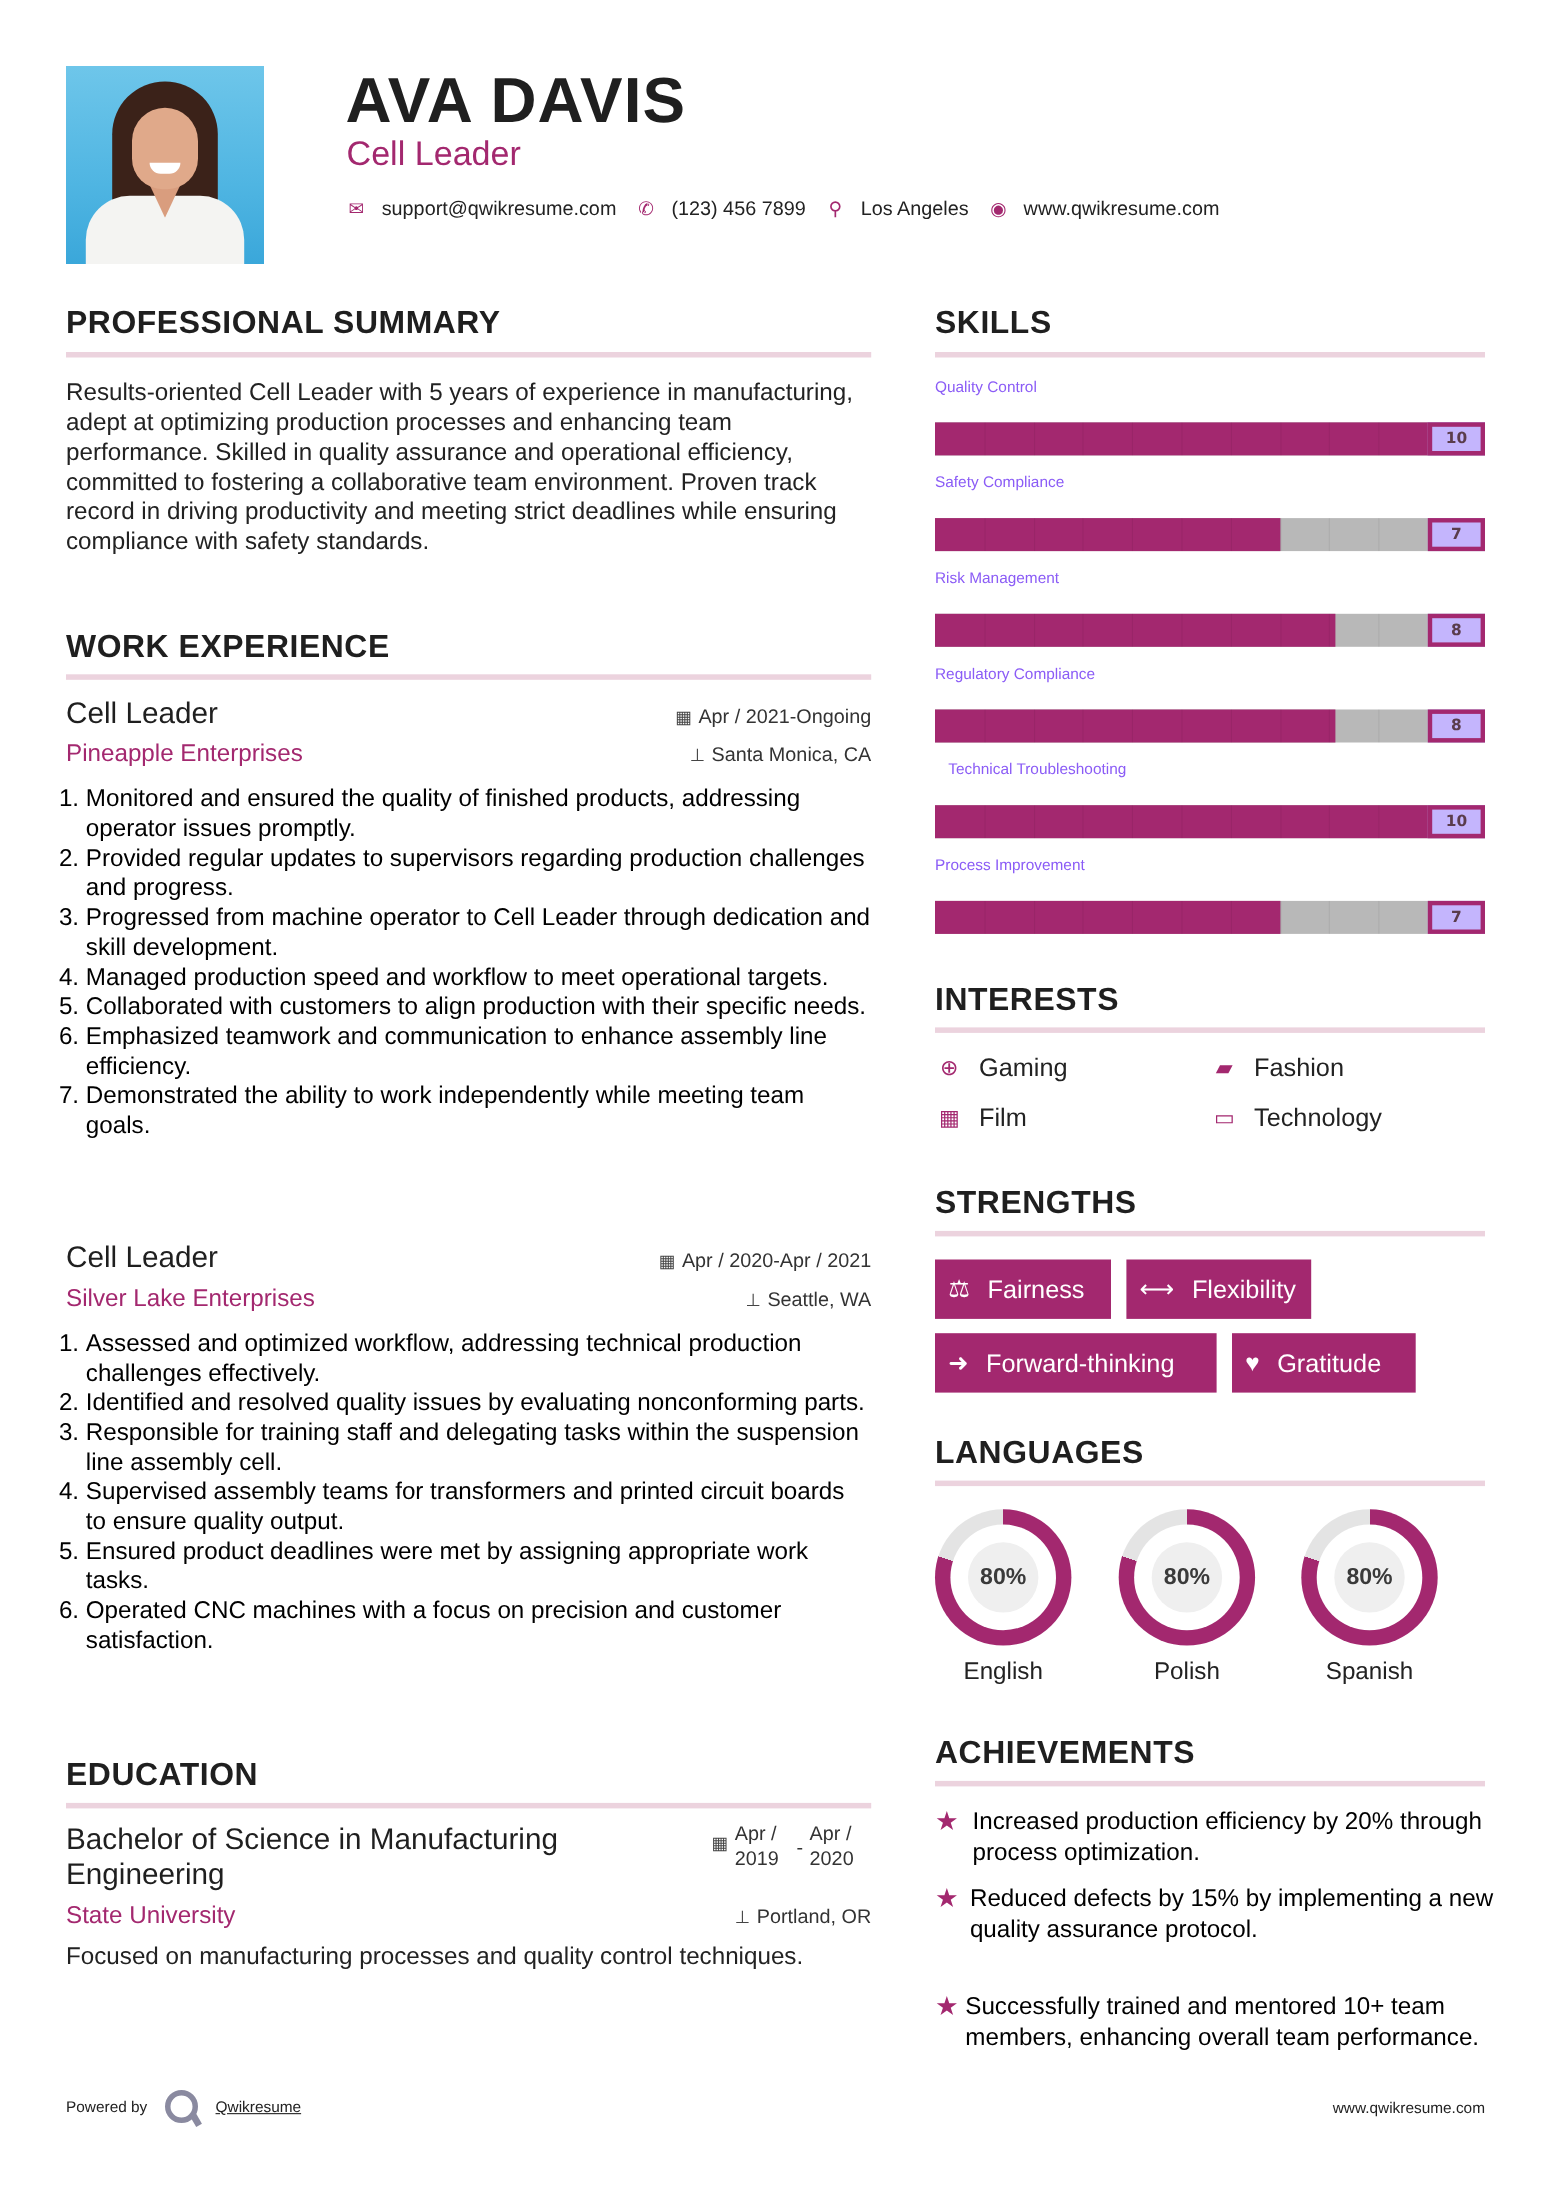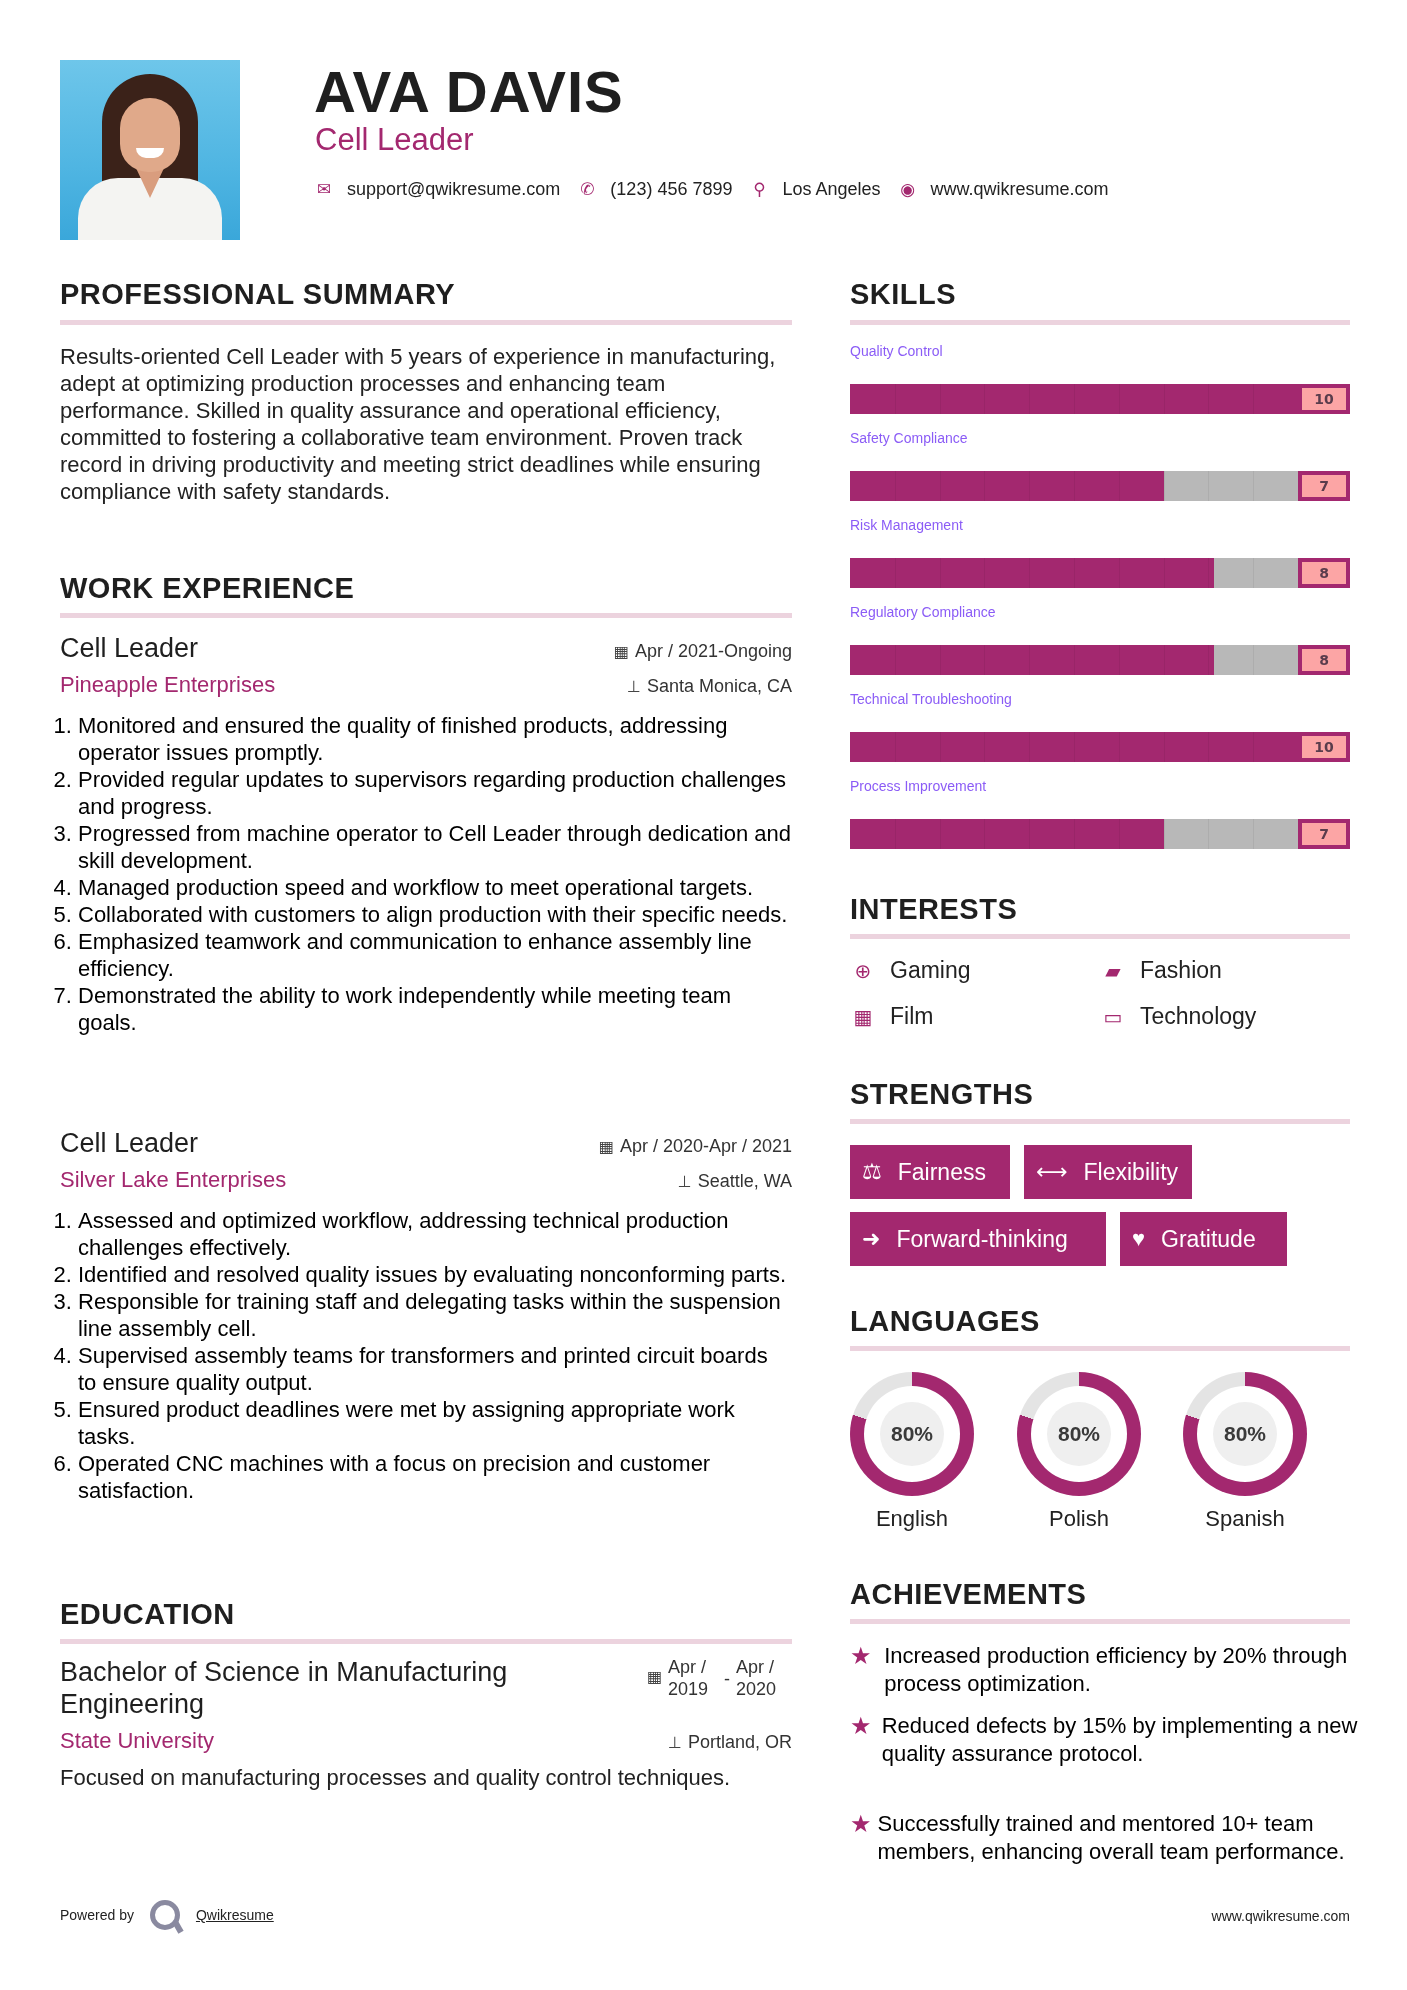--- a/index.html
+++ b/index.html
@@ -34,21 +34,21 @@
   .meta .mi { color:#444; margin-right: 6px; font-size: 16px; }
   ol.bullets { font-size: 22px; line-height: 27px; color: #000000; padding-left: 18px; }
   ol.bullets li { padding-left: 0; }
 
   
   .right { left: 850px; width: 500px; }
   .skill-name { font-size: 14px; color: #8b5cf6; }
   .bar { position: relative; height: 30px; width: 500px; background: #b8b8b8; }
   .bar .fill { position:absolute; left:0; top:0; bottom:0; background:#a3286f; }
   .bar .seg { position:absolute; top:0; bottom:0; width:1px; background: rgba(0,0,0,0.06); }
-  .bar .score { position:absolute; right:0; top:0; width:52px; height:30px; background:#fca5a5; border:4px solid #a3286f; font-size:14px; font-weight:700; color:#5a3c4c; display:flex; align-items:center; justify-content:center; font-family:"DejaVu Sans", sans-serif; }
+  .bar .score { position:absolute; right:0; top:0; width:52px; height:30px; background:#c4b5fd; border:4px solid #a3286f; font-size:14px; font-weight:700; color:#5a3c4c; display:flex; align-items:center; justify-content:center; font-family:"DejaVu Sans", sans-serif; }
 
   .interest { display:flex; align-items:center; font-size: 23px; color:#222; position:absolute; }
   .interest .ic { color:#a3286f; width: 26px; margin-right: 14px; font-size: 20px; text-align:center; }
 
   .chip { position:absolute; height: 54px; background:#a3286f; color:#fff; display:flex; align-items:center; font-size:23px; padding: 0 12px; }
   .chip .ic { margin-right: 16px; font-size: 22px; }
 
   .lang { position:absolute; width: 124px; text-align:center; }
   .ring { width: 124px; height: 124px; border-radius: 50%; position: relative; }
   .ring .inner { position:absolute; left:14px; top:14px; width:96px; height:96px; border-radius:50%; background:#fff; display:flex; align-items:center; justify-content:center; }
@@ -222,21 +222,21 @@
         <div class="seg" style="left: 179px;"></div>
         <div class="seg" style="left: 224px;"></div>
         <div class="seg" style="left: 269px;"></div>
         <div class="seg" style="left: 314px;"></div>
         <div class="seg" style="left: 358px;"></div>
         <div class="seg" style="left: 403px;"></div>
         <div class="score">8</div>
       </div>
     </div>
     <div style="height: 87px;">
-      <div class="skill-name" style="height: 41px;">Technical Troubleshooting</div>
+      <div class="skill-name" style="height: 41px; margin-left: 12px;">Technical Troubleshooting</div>
       <div class="bar">
         <div class="fill" style="background: rgb(163, 40, 111); width: 500px;"></div>
         <div class="seg" style="left: 45px;"></div>
         <div class="seg" style="left: 90px;"></div>
         <div class="seg" style="left: 134px;"></div>
         <div class="seg" style="left: 179px;"></div>
         <div class="seg" style="left: 224px;"></div>
         <div class="seg" style="left: 269px;"></div>
         <div class="seg" style="left: 314px;"></div>
         <div class="seg" style="left: 358px;"></div>

